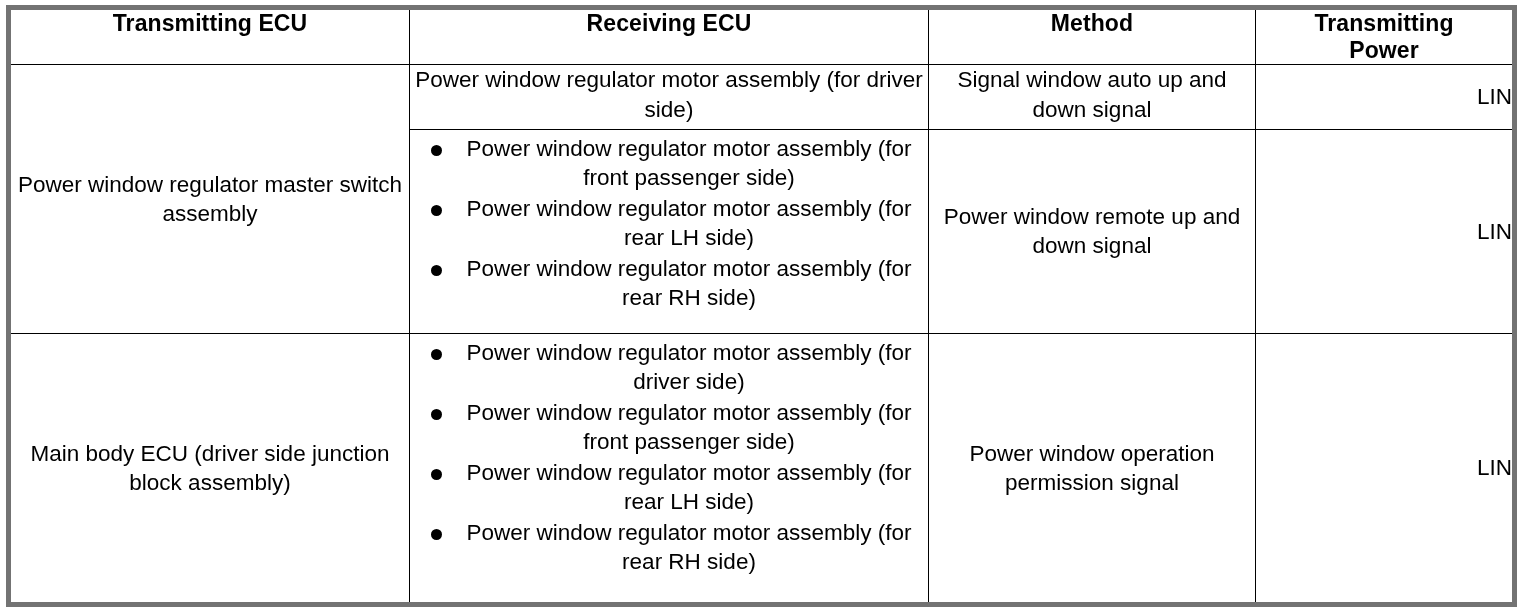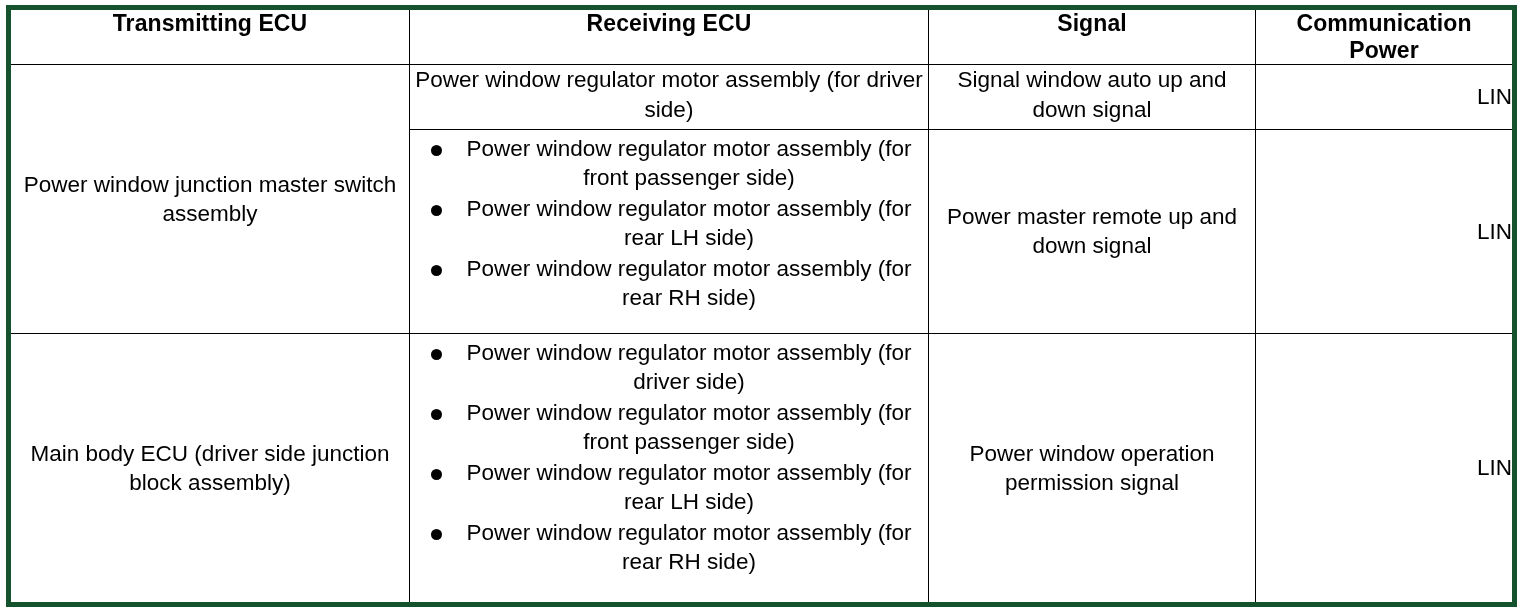--- a/index.html
+++ b/index.html
@@ -42,21 +42,21 @@
   table.comm-table td,
   table.comm-table th {
     border: 1px solid #000000;
     padding: 0;
     vertical-align: top;
     background: #ffffff;
   }
 
   
   table.comm-table {
-    border: 5px solid #14532d;
+    border: 5px solid #737373;
   }
 
   
   th.hdr {
     font-weight: bold;
     font-size: 23px;
     line-height: 1.18;
     text-align: center;
     vertical-align: middle;
     border-bottom: 5px solid #000000;
@@ -137,46 +137,46 @@
       <col class="c1">
       <col class="c2">
       <col class="c3">
       <col class="c4">
     </colgroup>
 
     <thead>
       <tr>
         <th class="hdr col-transmit">Transmitting ECU</th>
         <th class="hdr col-receive">Receiving ECU</th>
-        <th class="hdr">Signal</th>
+        <th class="hdr">Method</th>
         <th class="hdr">
-          <span class="plain-text">Communication</span>
+          <span class="plain-text">Transmitting</span>
           <span class="plain-text">Power</span>
         </th>
       </tr>
     </thead>
 
     <tbody>
 
       <tr>
-        <td class="cell col-transmit mid" rowspan="2">Power window junction master switch assembly</td>
+        <td class="cell col-transmit mid" rowspan="2">Power window regulator master switch assembly</td>
         <td class="cell col-receive">Power window regulator motor assembly (for driver side)</td>
         <td class="cell">Signal window auto up and down signal</td>
         <td class="cell center">LIN</td>
       </tr>
 
       <tr>
         <td class="cell col-receive">
           <ul class="bullets">
             <li>Power window regulator motor assembly (for front passenger side)</li>
             <li>Power window regulator motor assembly (for rear LH side)</li>
             <li>Power window regulator motor assembly (for rear RH side)</li>
           </ul>
         </td>
-        <td class="cell mid">Power master remote up and down signal</td>
+        <td class="cell mid">Power window remote up and down signal</td>
         <td class="cell center">LIN</td>
       </tr>
 
       <tr>
         <td class="cell col-transmit mid">Main body ECU (driver side junction block assembly)</td>
         <td class="cell col-receive">
           <ul class="bullets">
             <li>Power window regulator motor assembly (for driver side)</li>
             <li>Power window regulator motor assembly (for front passenger side)</li>
             <li>Power window regulator motor assembly (for rear LH side)</li>

